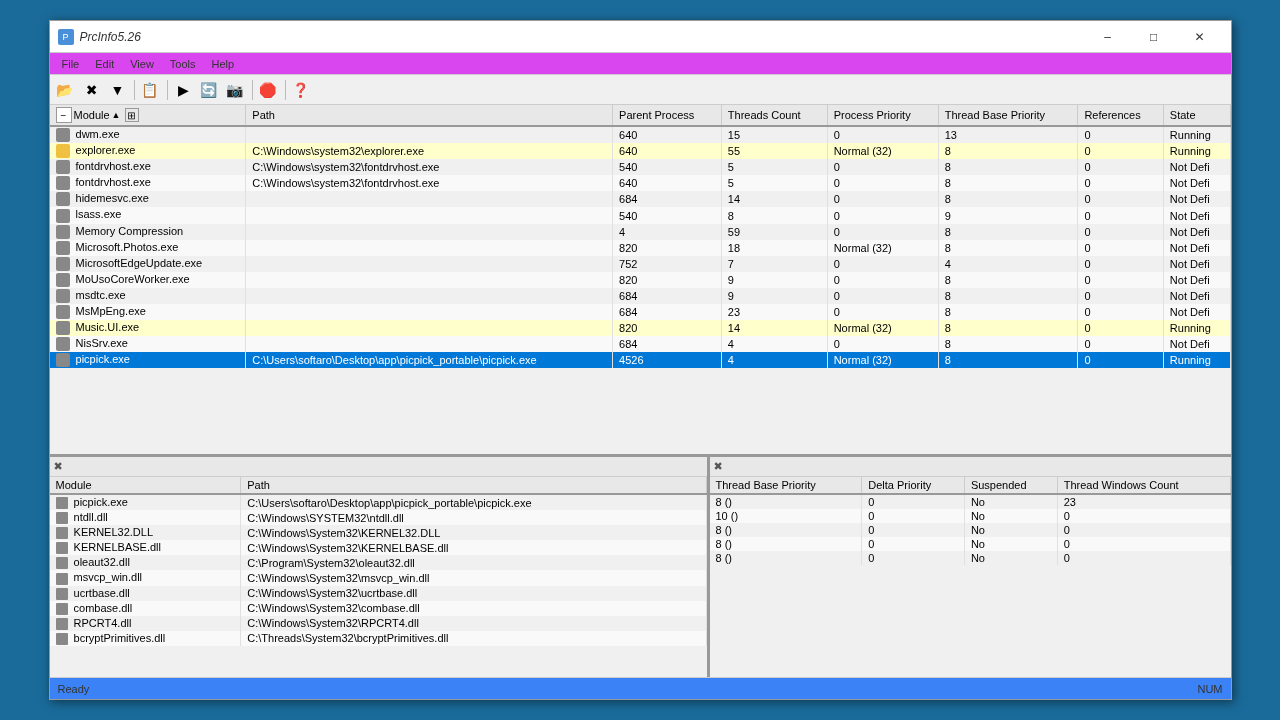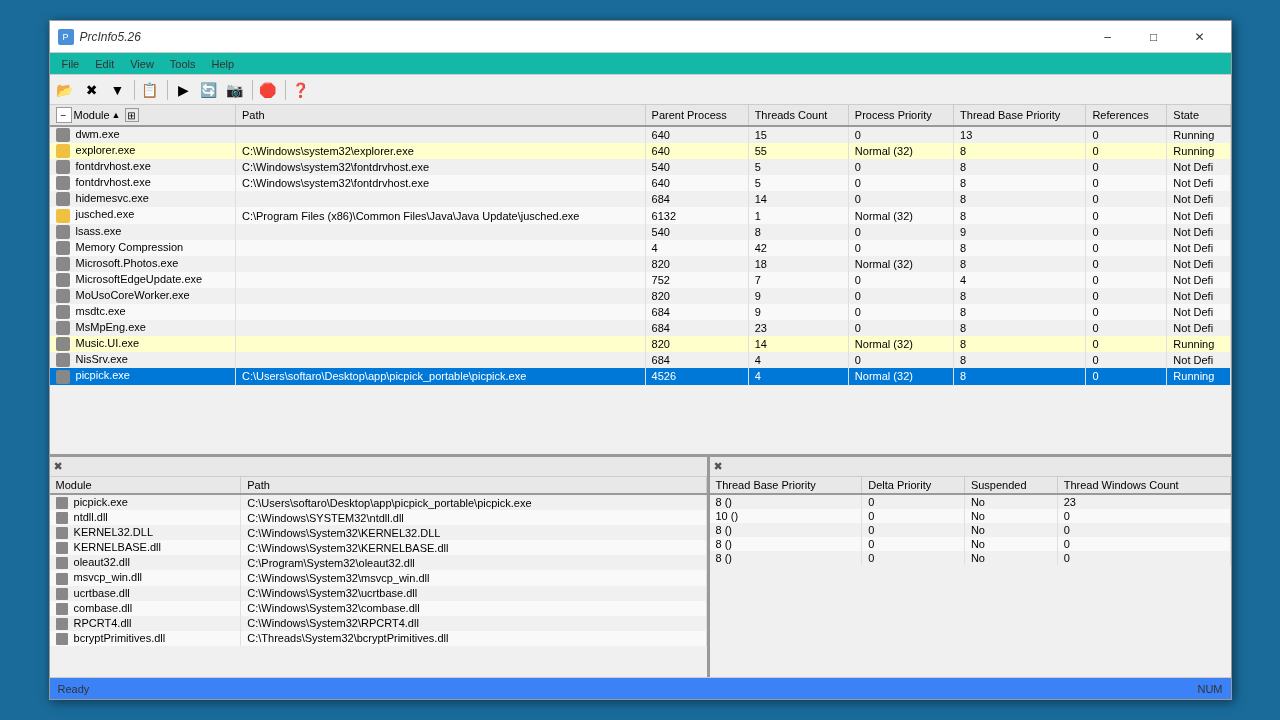--- a/index.html
+++ b/index.html
@@ -64,21 +64,21 @@
       display: flex;
       align-items: center;
       justify-content: center;
       cursor: pointer;
       font-size: 12px;
       color: #333;
       background: transparent;
       border: none;
     }
     .menu-bar {
-      background: #14b8a6;
+      background: #d946ef;
       display: flex;
       align-items: center;
       height: 22px;
       padding: 0 4px;
       border-bottom: 1px solid #ccc;
     }
     .menu-item {
       padding: 2px 8px;
       cursor: pointer;
       color: #333;
@@ -422,52 +422,39 @@
     <td></td>
     <td>684</td>
     <td>14</td>
     <td>0</td>
     <td>8</td>
     <td>0</td>
     <td>Not Defi</td>
   </tr>
               <tr>
     <td>
-      <span style="display:inline-block;width:14px;height:14px;background:#f0c040;border-radius:2px;vertical-align:middle;margin-right:3px;"></span>
-      jusched.exe
-    </td>
-    <td>C:\Program Files (x86)\Common Files\Java\Java Update\jusched.exe</td>
-    <td>6132</td>
-    <td>1</td>
-    <td>Normal (32)</td>
-    <td>8</td>
-    <td>0</td>
-    <td>Not Defi</td>
-  </tr>
-              <tr>
-    <td>
       <span style="display:inline-block;width:14px;height:14px;background:#888;border-radius:2px;vertical-align:middle;margin-right:3px;"></span>
       lsass.exe
     </td>
     <td></td>
     <td>540</td>
     <td>8</td>
     <td>0</td>
     <td>9</td>
     <td>0</td>
     <td>Not Defi</td>
   </tr>
               <tr>
     <td>
       <span style="display:inline-block;width:14px;height:14px;background:#888;border-radius:2px;vertical-align:middle;margin-right:3px;"></span>
       Memory Compression
     </td>
     <td></td>
     <td>4</td>
-    <td>42</td>
+    <td>59</td>
     <td>0</td>
     <td>8</td>
     <td>0</td>
     <td>Not Defi</td>
   </tr>
               <tr>
     <td>
       <span style="display:inline-block;width:14px;height:14px;background:#888;border-radius:2px;vertical-align:middle;margin-right:3px;"></span>
       Microsoft.Photos.exe
     </td>

